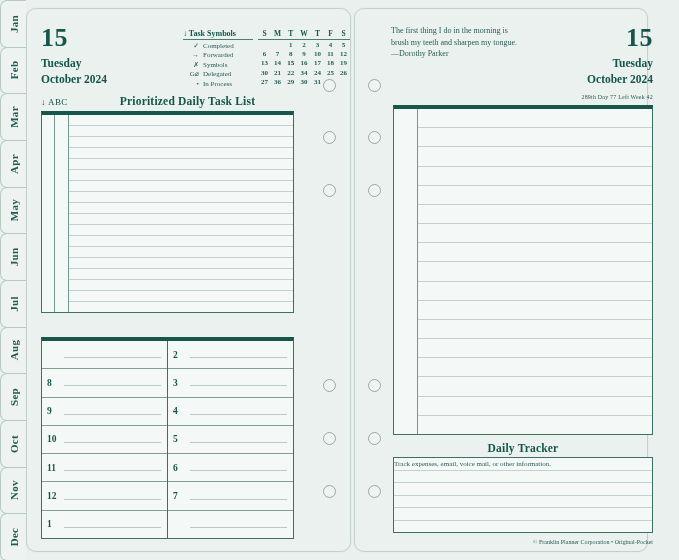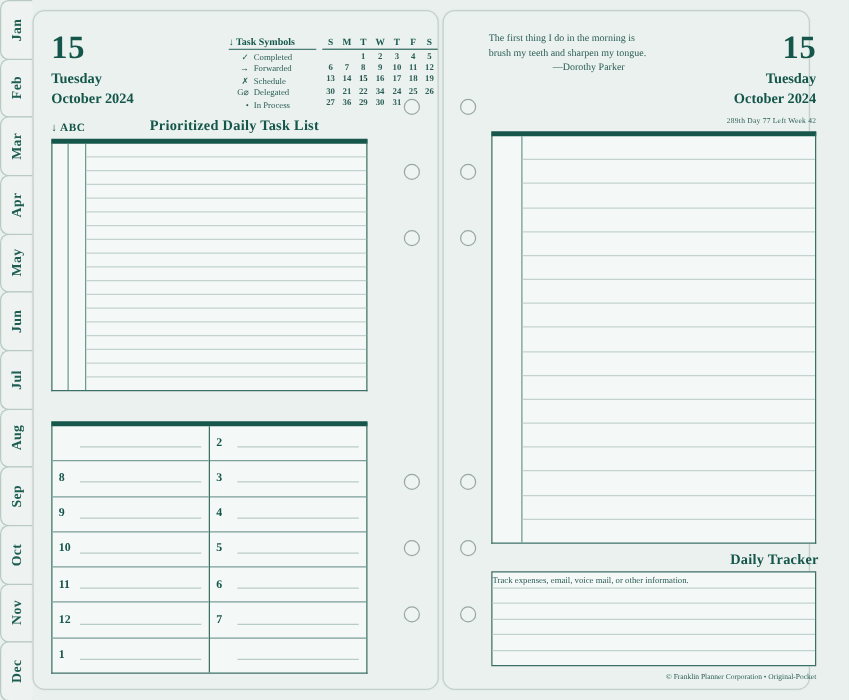--- a/index.html
+++ b/index.html
@@ -121,21 +121,21 @@
     position: relative;
   }
   .ruled .col-narrow { border-right: 1px solid #6f9a92; box-sizing: border-box; }
   .rows { flex: 1; display: flex; flex-direction: column; }
   .rrow { flex: 1; border-bottom: 1px solid #c2d2ce; box-sizing: border-box; }
   .rrow:last-child { border-bottom: none; }
 
   
   .abc {
     position: absolute; left: 2px; top: 88px;
-    font-size: 9px; font-weight: bold; color: #15564b;
+    font-size: 9px; font-weight: normal; color: #15564b;
     letter-spacing: .4px;
   }
 
   
   .appt {
     display: flex;
     border: 1px solid #3c7065;
     border-top: 4px solid #16564b;
     box-sizing: border-box;
     background: #f4f8f7;
@@ -161,21 +161,21 @@
     border-top: 1px solid #b9cbc6;
     margin: 0 6px 0 2px;
     position: relative; top: 3px;
   }
 
   
   .quote {
     position: absolute; left: 0; top: 16px; width: 160px;
     font-size: 8px; color: #2b5d55; line-height: 1.45;
   }
-  .quote .attr { display: block; text-align: center; }
+  .quote .attr { display: block; }
 
   .daymeta {
     font-size: 6px; color: #2b5d55; letter-spacing: .2px; white-space: nowrap;
   }
 
   .tracker-note {
     font-size: 7px; color: #2b5d55; text-align: left;
     border-bottom: 1px solid #c2d2ce; padding: 2px 0 2px 0; box-sizing: border-box;
   }
 
@@ -255,21 +255,21 @@
             <div class="legend-row">
               <span class="legend-sym">✓</span>
               <span>Completed</span>
             </div>
             <div class="legend-row">
               <span class="legend-sym">→</span>
               <span>Forwarded</span>
             </div>
             <div class="legend-row">
               <span class="legend-sym">✗</span>
-              <span>Schedule</span>
+              <span>Symbols</span>
             </div>
             <div class="legend-row">
               <span class="legend-sym">G⌀</span>
               <span>Delegated</span>
             </div>
             <div class="legend-row">
               <span class="legend-sym">•</span>
               <span>In Process</span>
             </div>
           </div>
@@ -478,21 +478,21 @@
             <div class="rrow"></div>
             <div class="rrow"></div>
             <div class="rrow"></div>
             <div class="rrow"></div>
             <div class="rrow"></div>
             <div class="rrow"></div>
             <div class="rrow"></div>
           </div>
       </div>
 
-      <div class="section-title" style="position:absolute;left:0;right:0;top:433px;text-align:right;">Daily Tracker</div>
+      <div class="section-title" style="position:absolute;left:0;right:0;top:433px;">Daily Tracker</div>
 
       <div style="position:absolute;left:2px;right:2px;top:448px;height:76px;border:1px solid #3c7065;box-sizing:border-box;background:#f4f8f7;display:flex;flex-direction:column;">
         <div class="tracker-note">Track expenses, email, voice mail, or other information.</div>
         <div class="rows" id="tracker-rows" style="flex:1">
             <div class="rrow"></div>
             <div class="rrow"></div>
             <div class="rrow"></div>
             <div class="rrow"></div>
             <div class="rrow"></div>
           </div>

